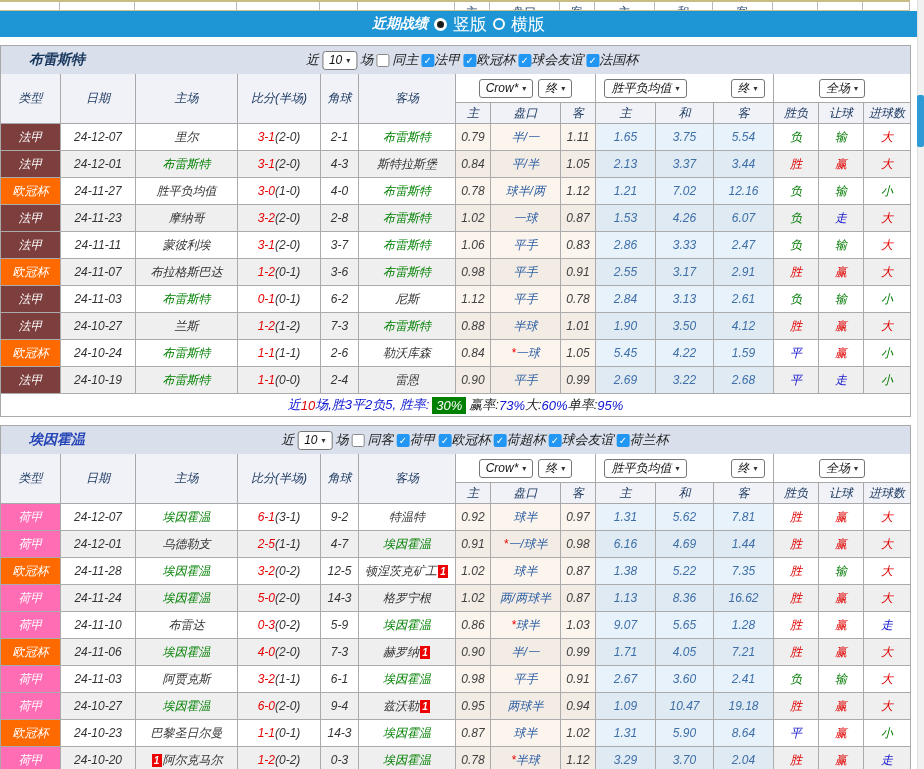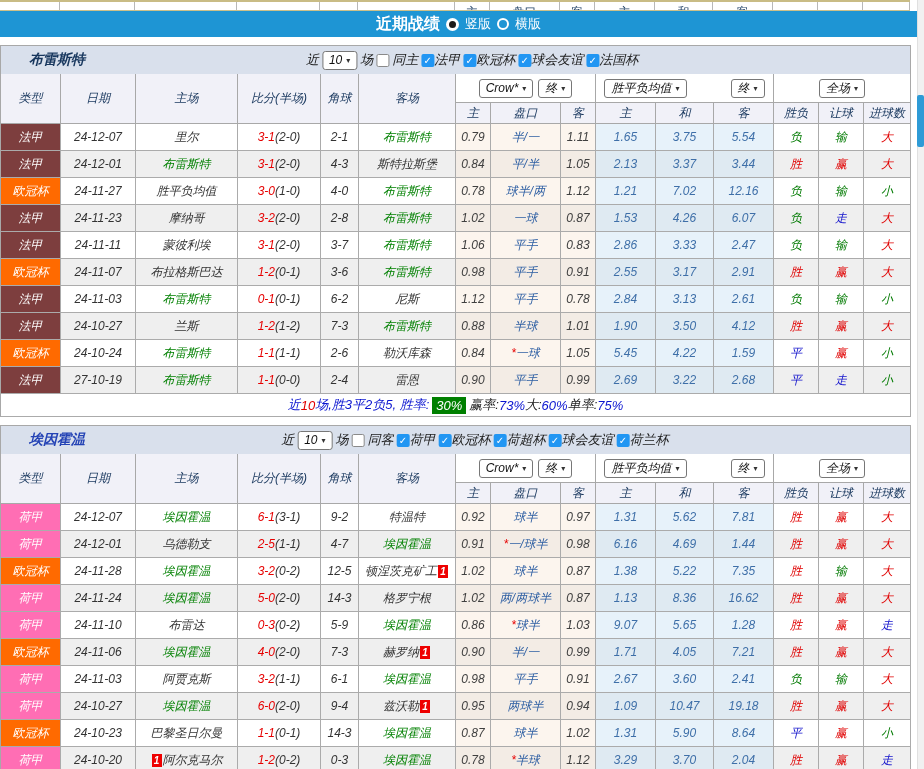--- a/index.html
+++ b/index.html
@@ -9,22 +9,22 @@
     font-family:"Liberation Sans","DejaVu Sans",sans-serif;
   }
   
   .sliver{height:11px;width:910px;border-top:2px solid #C9BC85;border-bottom:1px solid #CDC08A;
     display:flex;overflow:hidden;background:#fff;}
   .sc{border-right:1px solid #B8B8B8;text-align:center;flex:0 0 auto;}
   .sc span{display:inline-block;margin-top:-8px;font-size:12px;color:#26466B;}
   
   .titlebar{height:26px;width:917px;background:#1E95D4;display:flex;align-items:center;
     justify-content:center;gap:6px;color:#fff;}
-  .titlebar .t{font-weight:bold;font-size:16px;}
-  .opt{font-size:13px;cursor:pointer;}
+  .titlebar .t{font-weight:bold;font-size:14px;font-style:italic;}
+  .opt{font-size:17px;cursor:pointer;}
   .radio{width:13px;height:13px;border-radius:50%;background:#fff;display:inline-flex;
     align-items:center;justify-content:center;cursor:pointer;}
   .radio.on::after{content:"";width:7px;height:7px;border-radius:50%;background:#1b1b1b;}
   .radio.off{background:transparent;border:2px solid #fff;width:12px;height:12px;}
   
   .sect{margin-top:8px;width:911px;border-left:1px solid #A8A8A8;border-top:1px solid #A8A8A8;font-style:italic;}
   .sect-head{height:28px;background:#D9E0EC;border-right:1px solid #A8A8A8;display:flex;
     align-items:center;position:relative;}
   .team{margin-left:28px;font-weight:bold;font-size:14px;}
   .filters{position:absolute;left:50%;transform:translateX(-45%);display:flex;align-items:center;
@@ -411,21 +411,21 @@
           <div class="cell c-o2 oddc">1.05</div>
           <div class="cell c-m1 avgc">5.45</div>
           <div class="cell c-m2 avgc">4.22</div>
           <div class="cell c-m3 avgc">1.59</div>
           <div class="cell c-r1 res b">平</div>
           <div class="cell c-r2 res r">赢</div>
           <div class="cell c-r3 res g">小</div>
         </div>
         <div class="row">
           <div class="cell c-type lgcell" style="--lg: #7D3E3E;">法甲</div>
-          <div class="cell c-date">27-10-19</div>
+          <div class="cell c-date">24-10-19</div>
           <div class="cell c-home">
             <span class="focus">布雷斯特</span>
           </div>
           <div class="cell c-score">
             <span class="ft">1-1</span>
             <span class="ht">(0-0)</span>
           </div>
           <div class="cell c-corner">2-4</div>
           <div class="cell c-away">
             <span>雷恩</span>
@@ -444,21 +444,21 @@
       <div class="summary">
         <span class="sp-blue">近</span>
         <span class="sp-red">10</span>
         <span class="sp-blue">场,胜3平2负5, 胜率: </span>
         <span class="sp-block-green">30%</span>
         <span class="sp-dark"> 赢率:</span>
         <span class="sp-blue">73%</span>
         <span class="sp-dark"> 大:</span>
         <span class="sp-blue">60%</span>
         <span class="sp-dark"> 单率:</span>
-        <span class="sp-blue">75%</span>
+        <span class="sp-blue">95%</span>
       </div>
     </div>
     <div class="sect">
       <div class="sect-head">
         <span class="team" style="color: rgb(36, 67, 181);">埃因霍温</span>
         <span class="filters">
           <span class="flab">近</span>
           <span class="selbox">
             <span>10</span>
             <span class="caret">▾</span>

